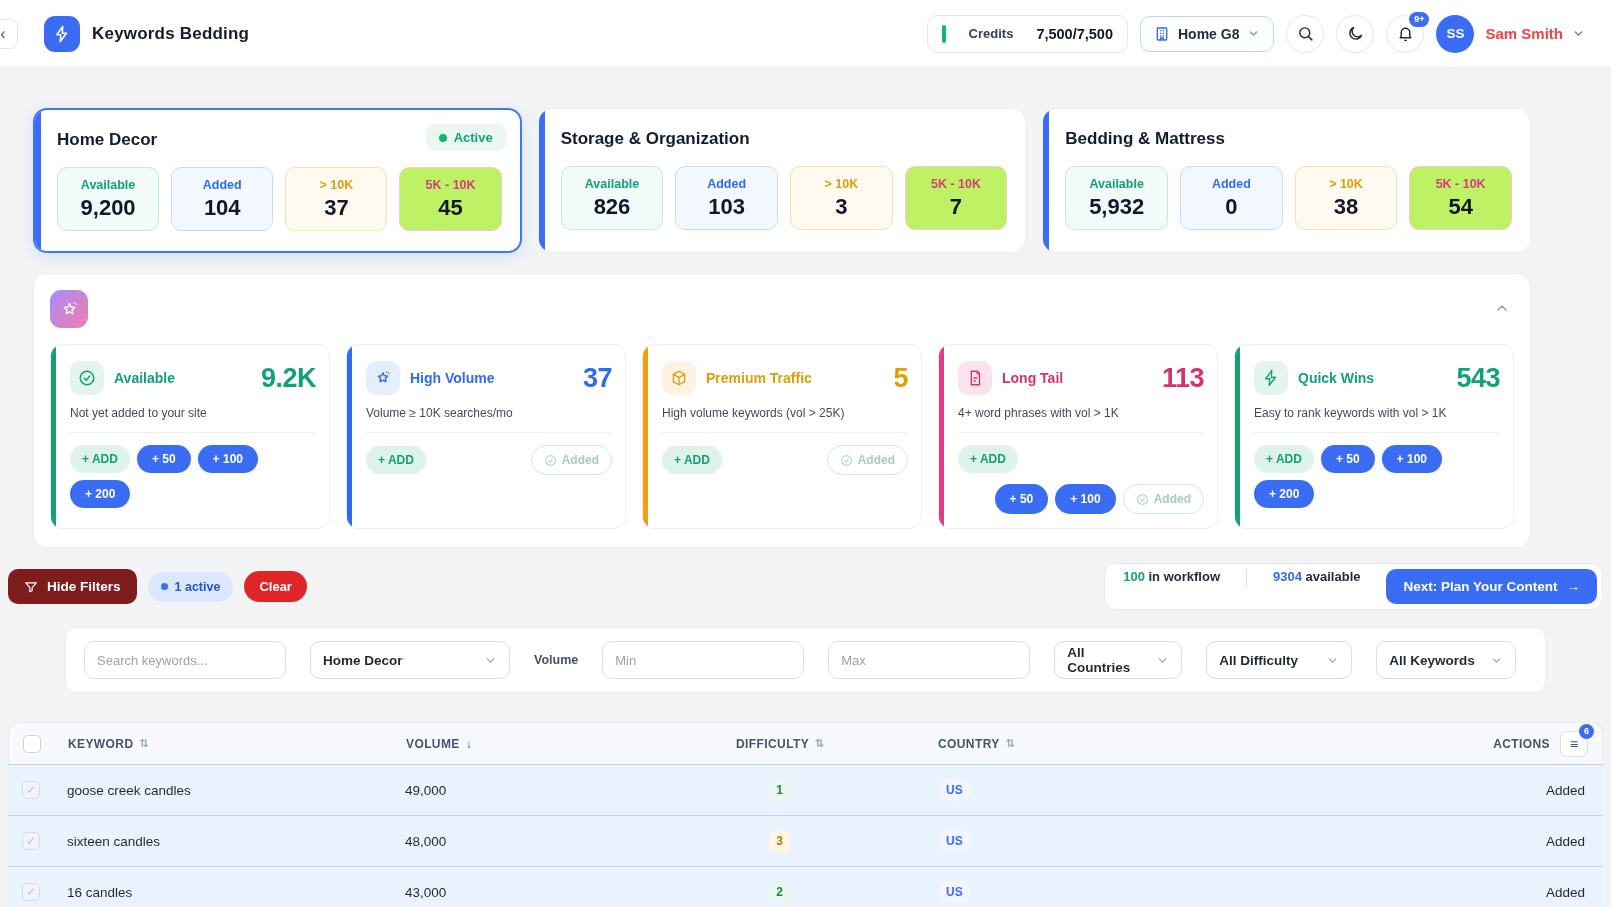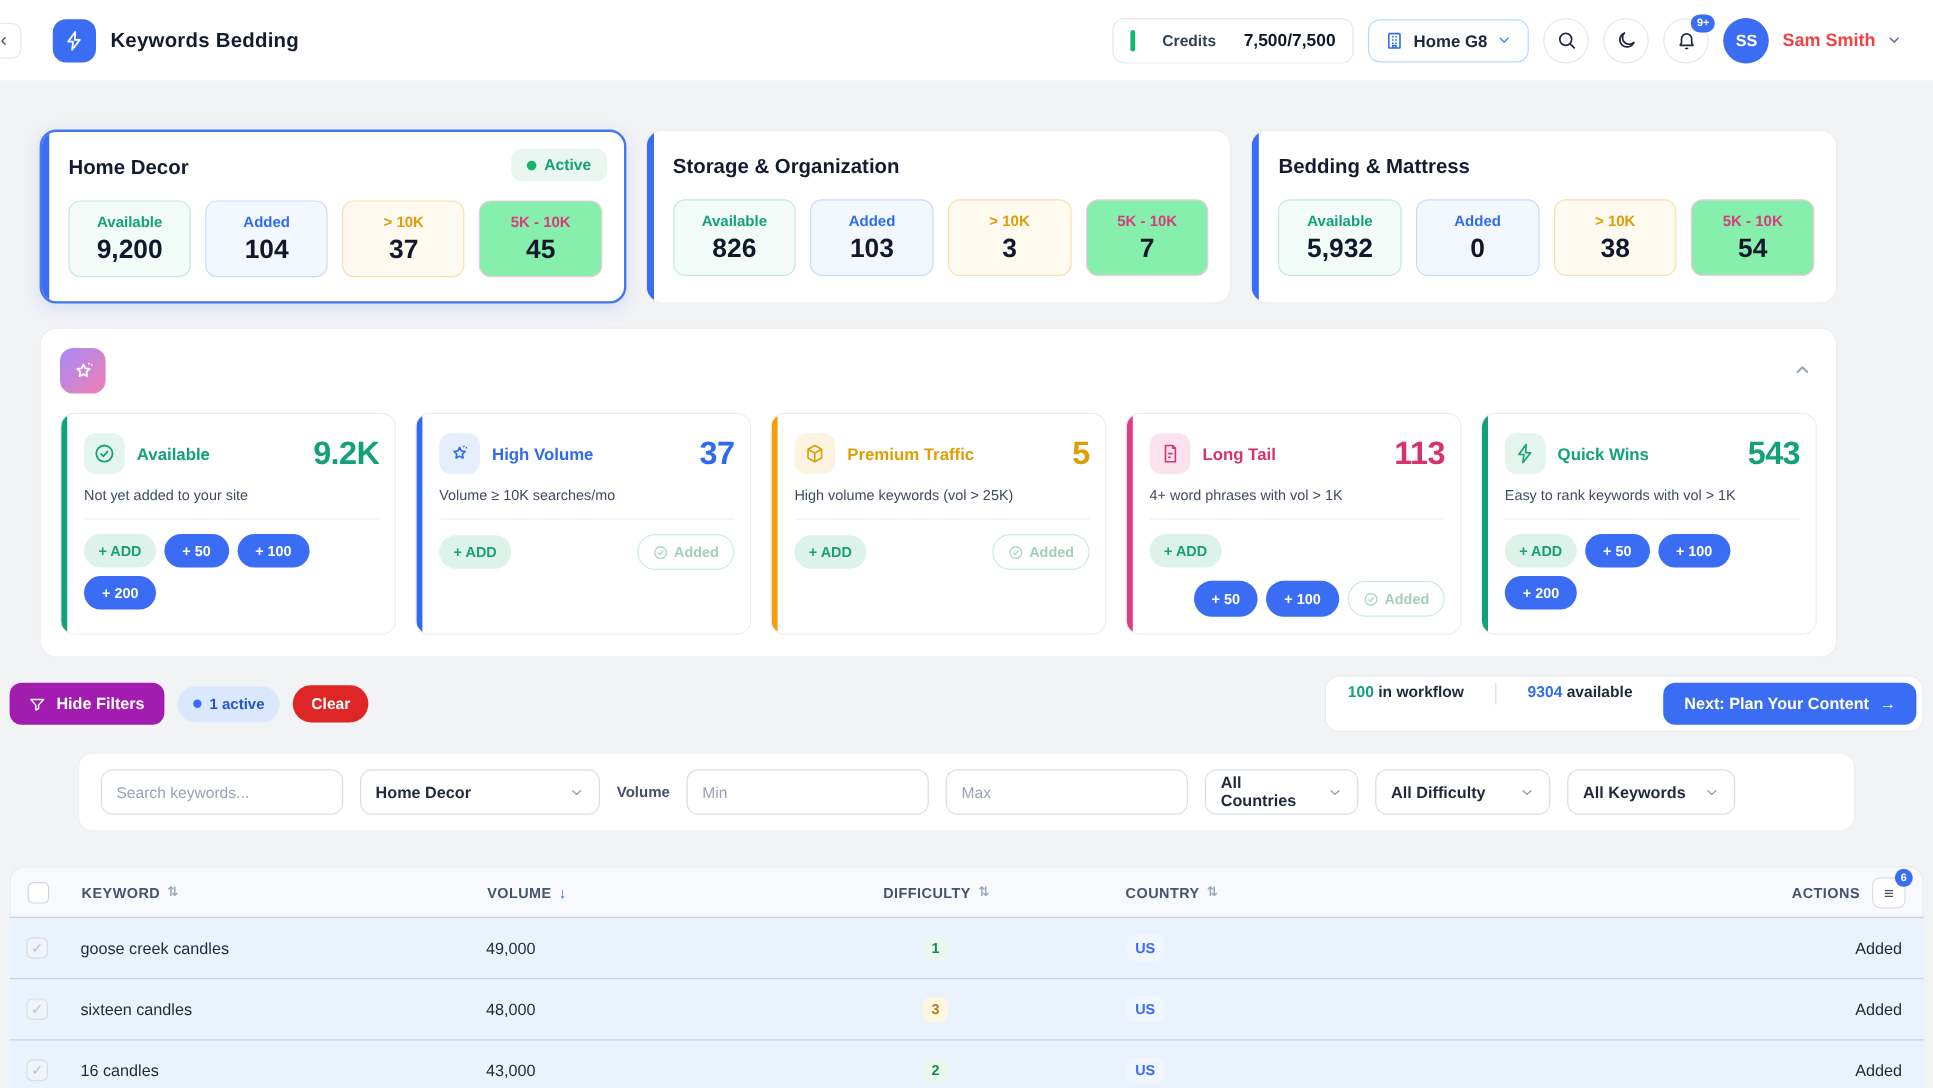--- a/index.html
+++ b/index.html
@@ -69,21 +69,21 @@
     font-size:13px; font-weight:700; color:#12a178;
   }
   .active-dot { width:8px; height:8px; border-radius:50%; background:#12b76a; }
   .cat-stats { display:grid; grid-template-columns:repeat(4,1fr); gap:12px; margin-top:17px; }
   .stat-chip { border-radius:10px; padding:10px 4px 9px; text-align:center; border:1px solid transparent; }
   .stat-chip .stat-label { font-size:12.5px; font-weight:700; display:block; }
   .stat-chip .stat-value { font-size:22px; font-weight:800; color:#12182b; display:block; margin-top:3px; }
   .chip-green { background:#f2fbf7; border-color:#c4e9d9; } .chip-green .stat-label { color:#12a178; }
   .chip-blue  { background:#f3f7fe; border-color:#c9dbfb; } .chip-blue .stat-label { color:#2f6bf0; }
   .chip-amber { background:#fefaf0; border-color:#f5e0ae; } .chip-amber .stat-label { color:#dc9f07; }
-  .chip-pink  { background:#86efac; border-color:#f3c8da; } .chip-pink .stat-label { color:#d63d7f; }
+  .chip-pink  { background:#bef264; border-color:#f3c8da; } .chip-pink .stat-label { color:#d63d7f; }
 
   
   .suggestions { position:relative; background:#fff; border:1px solid #eceef2; border-radius:14px;
     margin:20px 80px 0 33px; padding:16px 16px 18px; }
   .sugg-head { display:flex; align-items:center; gap:13px; }
   .sugg-icon {
     width:38px; height:38px; border-radius:11px;
     background:linear-gradient(135deg,#a78bfa 0%,#f07eb0 100%);
     display:flex; align-items:center; justify-content:center;
   }
@@ -110,40 +110,40 @@
   .sc-actions.spread { justify-content:space-between; }
   .sc-row2 { display:flex; justify-content:flex-end; gap:7px; width:100%; margin-top:4px; }
   .pill { border:none; border-radius:999px; font-size:12px; font-weight:700; cursor:pointer;
     padding:7px 12px; font-family:inherit; display:inline-flex; align-items:center; gap:5px; }
   .pill-add { background:#ddf2e8; color:#17a077; }
   .pill-blue { background:#3a6df4; color:#fff; padding:7px 15px; }
   .pill-added { background:#fff; border:1px solid #cdeadd; color:#a3cfba; }
 
   
   .toolbar { display:flex; align-items:center; gap:11px; margin:15px 8px 0; }
-  .hide-filters-btn { display:flex; align-items:center; gap:9px; background:#a21caf; color:#fff;
+  .hide-filters-btn { display:flex; align-items:center; gap:9px; background:#7f1d1d; color:#fff;
     border:none; border-radius:10px; padding:10px 16px; font-size:13.5px; font-weight:700;
     font-family:inherit; cursor:pointer; }
   .active-pill { display:flex; align-items:center; gap:7px; background:#dbe7fd; color:#2456c9;
     border-radius:999px; padding:8px 13px; font-size:12.5px; font-weight:700; cursor:pointer; }
   .active-pill .dot { width:7px; height:7px; border-radius:50%; background:#3a6df4; }
   .clear-btn { background:#df2626; color:#fff; border:none; border-radius:999px; padding:8px 15px;
     font-size:13px; font-weight:700; font-family:inherit; cursor:pointer; }
   .toolbar-right { margin-left:auto; display:flex; align-items:flex-start; gap:26px;
     background:#fff; border:1px solid #e8eaee; border-radius:12px; padding:5px 5px 5px 18px; }
   .count-text { font-size:13px; font-weight:600; color:#1f2937; }
   .count-text .num-green { color:#12a178; font-weight:800; }
   .count-text .num-blue { color:#2f6bf0; font-weight:800; }
   .v-divider { width:1px; height:18px; background:#d8dde5; }
   .next-btn { display:flex; align-items:center; gap:9px; background:#3a6df4; color:#fff; border:none;
     border-radius:10px; padding:10px 17px; font-size:13.5px; font-weight:700; font-family:inherit; cursor:pointer; }
 
   
   .filters-bar { margin:17px 65px 0; background:#fff; border:1px solid #eceef2; border-radius:12px;
-    padding:13px 18px; display:flex; align-items:center; gap:14px; }
+    padding:13px 18px; display:flex; align-items:center; gap:24px; }
   .f-input { height:38px; border:1px solid #d8dde6; border-radius:10px; padding:0 12px;
     font-size:13px; font-family:inherit; color:#1f2937; background:#fff; }
   .f-input::placeholder { color:#9aa4b5; }
   .f-select { height:38px; border:1px solid #d8dde6; border-radius:10px; padding:0 12px;
     display:flex; align-items:center; justify-content:space-between; gap:8px;
     font-size:13.5px; font-weight:600; color:#1f2937; background:#fff; cursor:pointer; }
   .f-label { font-size:12.5px; font-weight:600; color:#475069; }
 
   
   .table-wrap { margin:29px 8px 0; }

